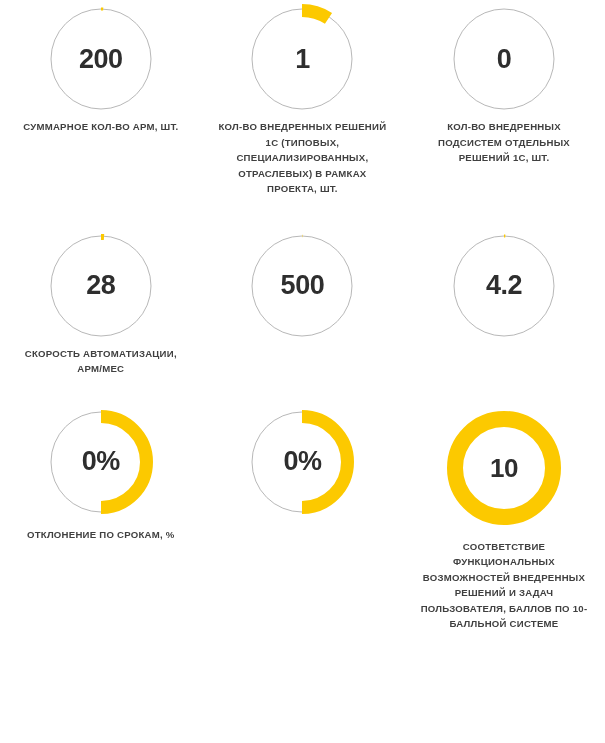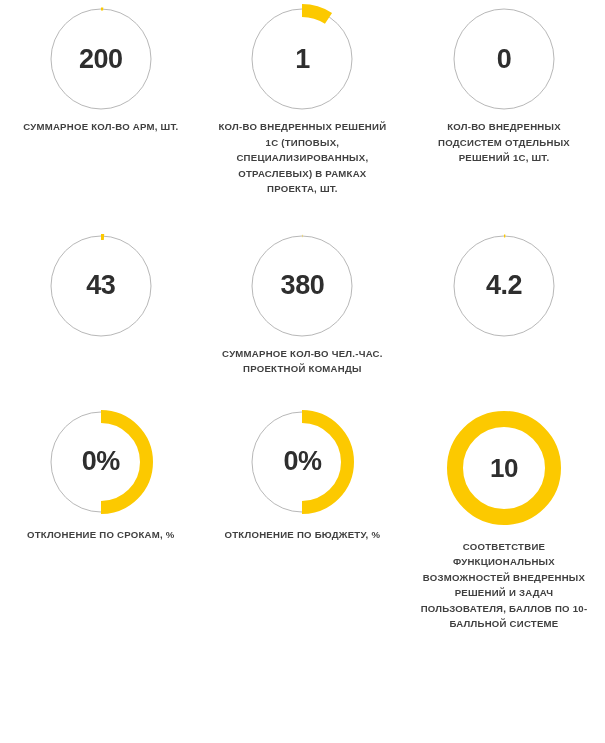--- a/index.html
+++ b/index.html
@@ -130,33 +130,33 @@
   </div>
 
   <div class="kpi-row row2">
 
     <div class="kpi-cell">
       <div class="gauge">
         <svg viewBox="0 0 104 104">
           <circle cx="52" cy="52" r="50" fill="none" stroke="#b8b8b8" stroke-width="1"></circle>
           <path d="M 52 3 A 49 49 0 0 1 55.0 3.1" fill="none" stroke="#FCC900" stroke-width="6"></path>
         </svg>
-        <span class="gauge-value">43</span>
-      </div>
+        <span class="gauge-value">28</span>
+      </div>
+      <div class="kpi-label">СКОРОСТЬ АВТОМАТИЗАЦИИ, АРМ/МЕС</div>
     </div>
 
     <div class="kpi-cell">
       <div class="gauge">
         <svg viewBox="0 0 104 104">
           <circle cx="52" cy="52" r="50" fill="none" stroke="#b8b8b8" stroke-width="1"></circle>
           <path d="M 52 2 A 50 50 0 0 1 52.7 2.01" fill="none" stroke="#FCC900" stroke-width="2.4" opacity="0.55"></path>
         </svg>
-        <span class="gauge-value">380</span>
-      </div>
-      <div class="kpi-label">СУММАРНОЕ КОЛ-ВО ЧЕЛ.-ЧАС. ПРОЕКТНОЙ КОМАНДЫ</div>
+        <span class="gauge-value">500</span>
+      </div>
     </div>
 
     <div class="kpi-cell">
       <div class="gauge">
         <svg viewBox="0 0 104 104">
           <circle cx="52" cy="52" r="50" fill="none" stroke="#b8b8b8" stroke-width="1"></circle>
           <path d="M 52 2 A 50 50 0 0 1 53.3 2.02" fill="none" stroke="#FCC900" stroke-width="3"></path>
         </svg>
         <span class="gauge-value">4.2</span>
       </div>
@@ -178,21 +178,20 @@
     </div>
 
     <div class="kpi-cell">
       <div class="gauge">
         <svg viewBox="0 0 104 104">
           <circle cx="52" cy="52" r="50" fill="none" stroke="#b8b8b8" stroke-width="1"></circle>
           <path d="M 52 6.5 A 45.5 45.5 0 0 1 52 97.5" fill="none" stroke="#FCC900" stroke-width="13"></path>
         </svg>
         <span class="gauge-value">0%</span>
       </div>
-      <div class="kpi-label">ОТКЛОНЕНИЕ ПО БЮДЖЕТУ, %</div>
     </div>
 
     <div class="kpi-cell">
       <div class="gauge big">
         <svg viewBox="0 0 116 116">
           <circle cx="58" cy="58" r="49" fill="none" stroke="#FCC900" stroke-width="16"></circle>
         </svg>
         <span class="gauge-value">10</span>
       </div>
       <div class="kpi-label">СООТВЕТСТВИЕ ФУНКЦИОНАЛЬНЫХ ВОЗМОЖНОСТЕЙ ВНЕДРЕННЫХ РЕШЕНИЙ И ЗАДАЧ ПОЛЬЗОВАТЕЛЯ, БАЛЛОВ ПО 10-БАЛЛЬНОЙ СИСТЕМЕ</div>

